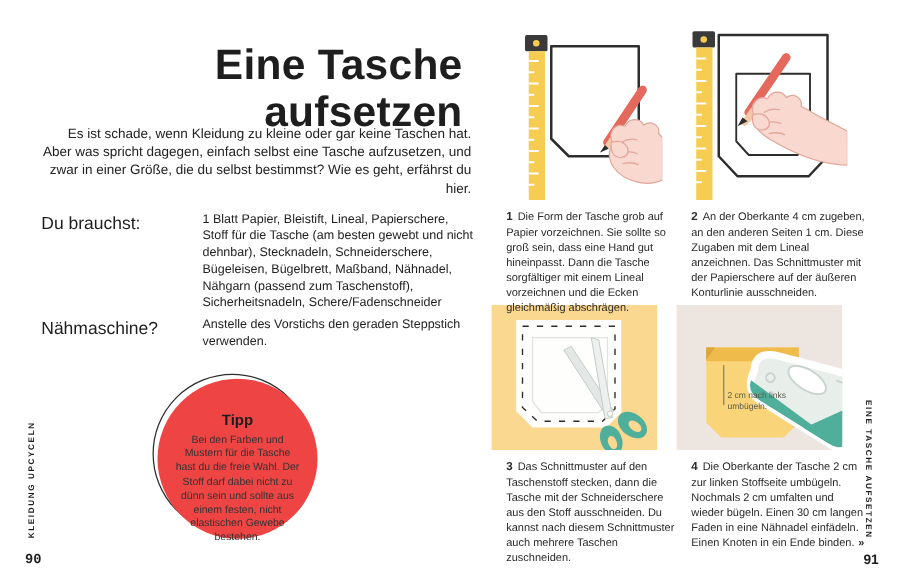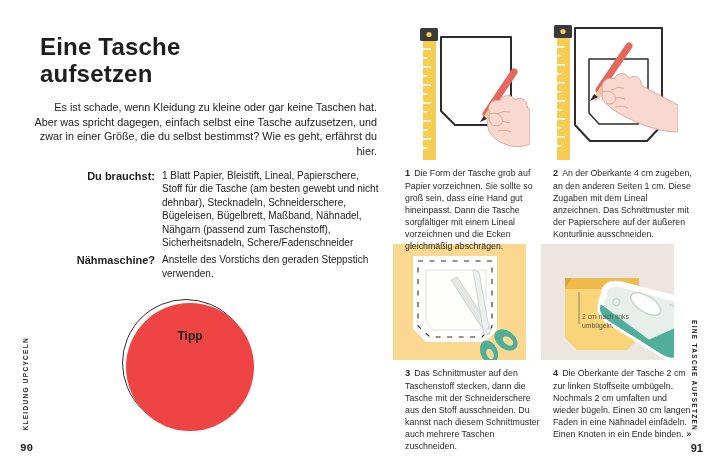--- a/index.html
+++ b/index.html
@@ -8,27 +8,27 @@
     font-family:"Liberation Sans", sans-serif;color:#1e1e1e;overflow:hidden;
   }
   
   .spine{position:absolute;font-size:6.5px;font-weight:bold;letter-spacing:1.3px;color:#1e1e1e;}
   .spine-left{left:22px;bottom:36px;writing-mode:vertical-rl;transform:rotate(180deg);}
   .spine-right{right:22px;bottom:36px;writing-mode:vertical-rl;}
   .folio{position:absolute;font-size:11px;font-weight:bold;}
   .folio-left{left:20px;bottom:13px;font-family:Liberation Mono, monospace;}
   .folio-right{right:17px;bottom:13px;}
   
-  .title{position:absolute;top:33px;left:40px;width:330px;text-align:left;
-    font-size:24px;font-weight:bold;line-height:1.13;letter-spacing:.2px;}
+  .title{position:absolute;top:33px;left:40px;width:330px;text-align:right;
+    font-size:34px;font-weight:bold;line-height:1.13;letter-spacing:.2px;}
   .intro{position:absolute;top:100px;left:33px;width:344px;text-align:right;
     font-size:10.8px;line-height:1.36;color:#222;}
   .needs{position:absolute;top:169px;left:33px;width:346px;font-size:10px;line-height:1.34;}
   .def-row{display:flex;gap:7px;margin-bottom:4px;}
-  .def-label{width:122px;flex:0 0 122px;text-align:right;font-weight:bold;font-size:11px;}
+  .def-label{width:122px;flex:0 0 122px;text-align:left;font-weight:normal;font-size:14px;}
   .def-text{flex:1;color:#222;}
   .tip-wrap{position:absolute;left:126px;top:303px;width:128px;height:128px;}
   .tip-outline{position:absolute;left:-4px;top:-4px;width:128px;height:128px;
     border:1.4px solid #2d2d2d;border-radius:50%;box-sizing:border-box;}
   .tip-circle{position:absolute;left:0;top:0;width:128px;height:128px;border-radius:50%;
     background:#ef4444;text-align:center;box-sizing:border-box;padding:26px 13px 0 13px;}
   .tip-title{font-size:12px;font-weight:bold;margin-bottom:3px;}
   .tip-text{font-size:8.4px;line-height:1.33;color:#333;}
   
   .step-illus{position:absolute;overflow:hidden;}
@@ -66,20 +66,21 @@
     <div class="def-row">
       <div class="def-label">Nähmaschine?</div>
       <div class="def-text">Anstelle des Vorstichs den geraden Steppstich verwenden.</div>
     </div>
   </div>
 
   <div class="tip-wrap">
     <div class="tip-outline"></div>
     <div class="tip-circle">
       <div class="tip-title">Tipp</div>
+      <div class="tip-text">Bei den Farben und Mustern für die Tasche hast du die freie Wahl. Der Stoff darf dabei nicht zu dünn sein und sollte aus einem festen, nicht elastischen Gewebe bestehen.</div>
     </div>
   </div>
 
   <div class="spine spine-right">EINE TASCHE AUFSETZEN</div>
   <div class="folio folio-right">91</div>
 
   <div class="step-illus illus-row1 col1">
     <svg width="137" height="140" viewBox="0 0 137 140">
       <path d="M48 15 H118 V89 L104 103 H62 L48 89 Z" fill="#ffffff" stroke="#2d2d2d" stroke-width="2" stroke-linejoin="round"></path>
       <rect x="27" y="6" width="18" height="13" rx="1.5" fill="#3A3A3A"></rect>

